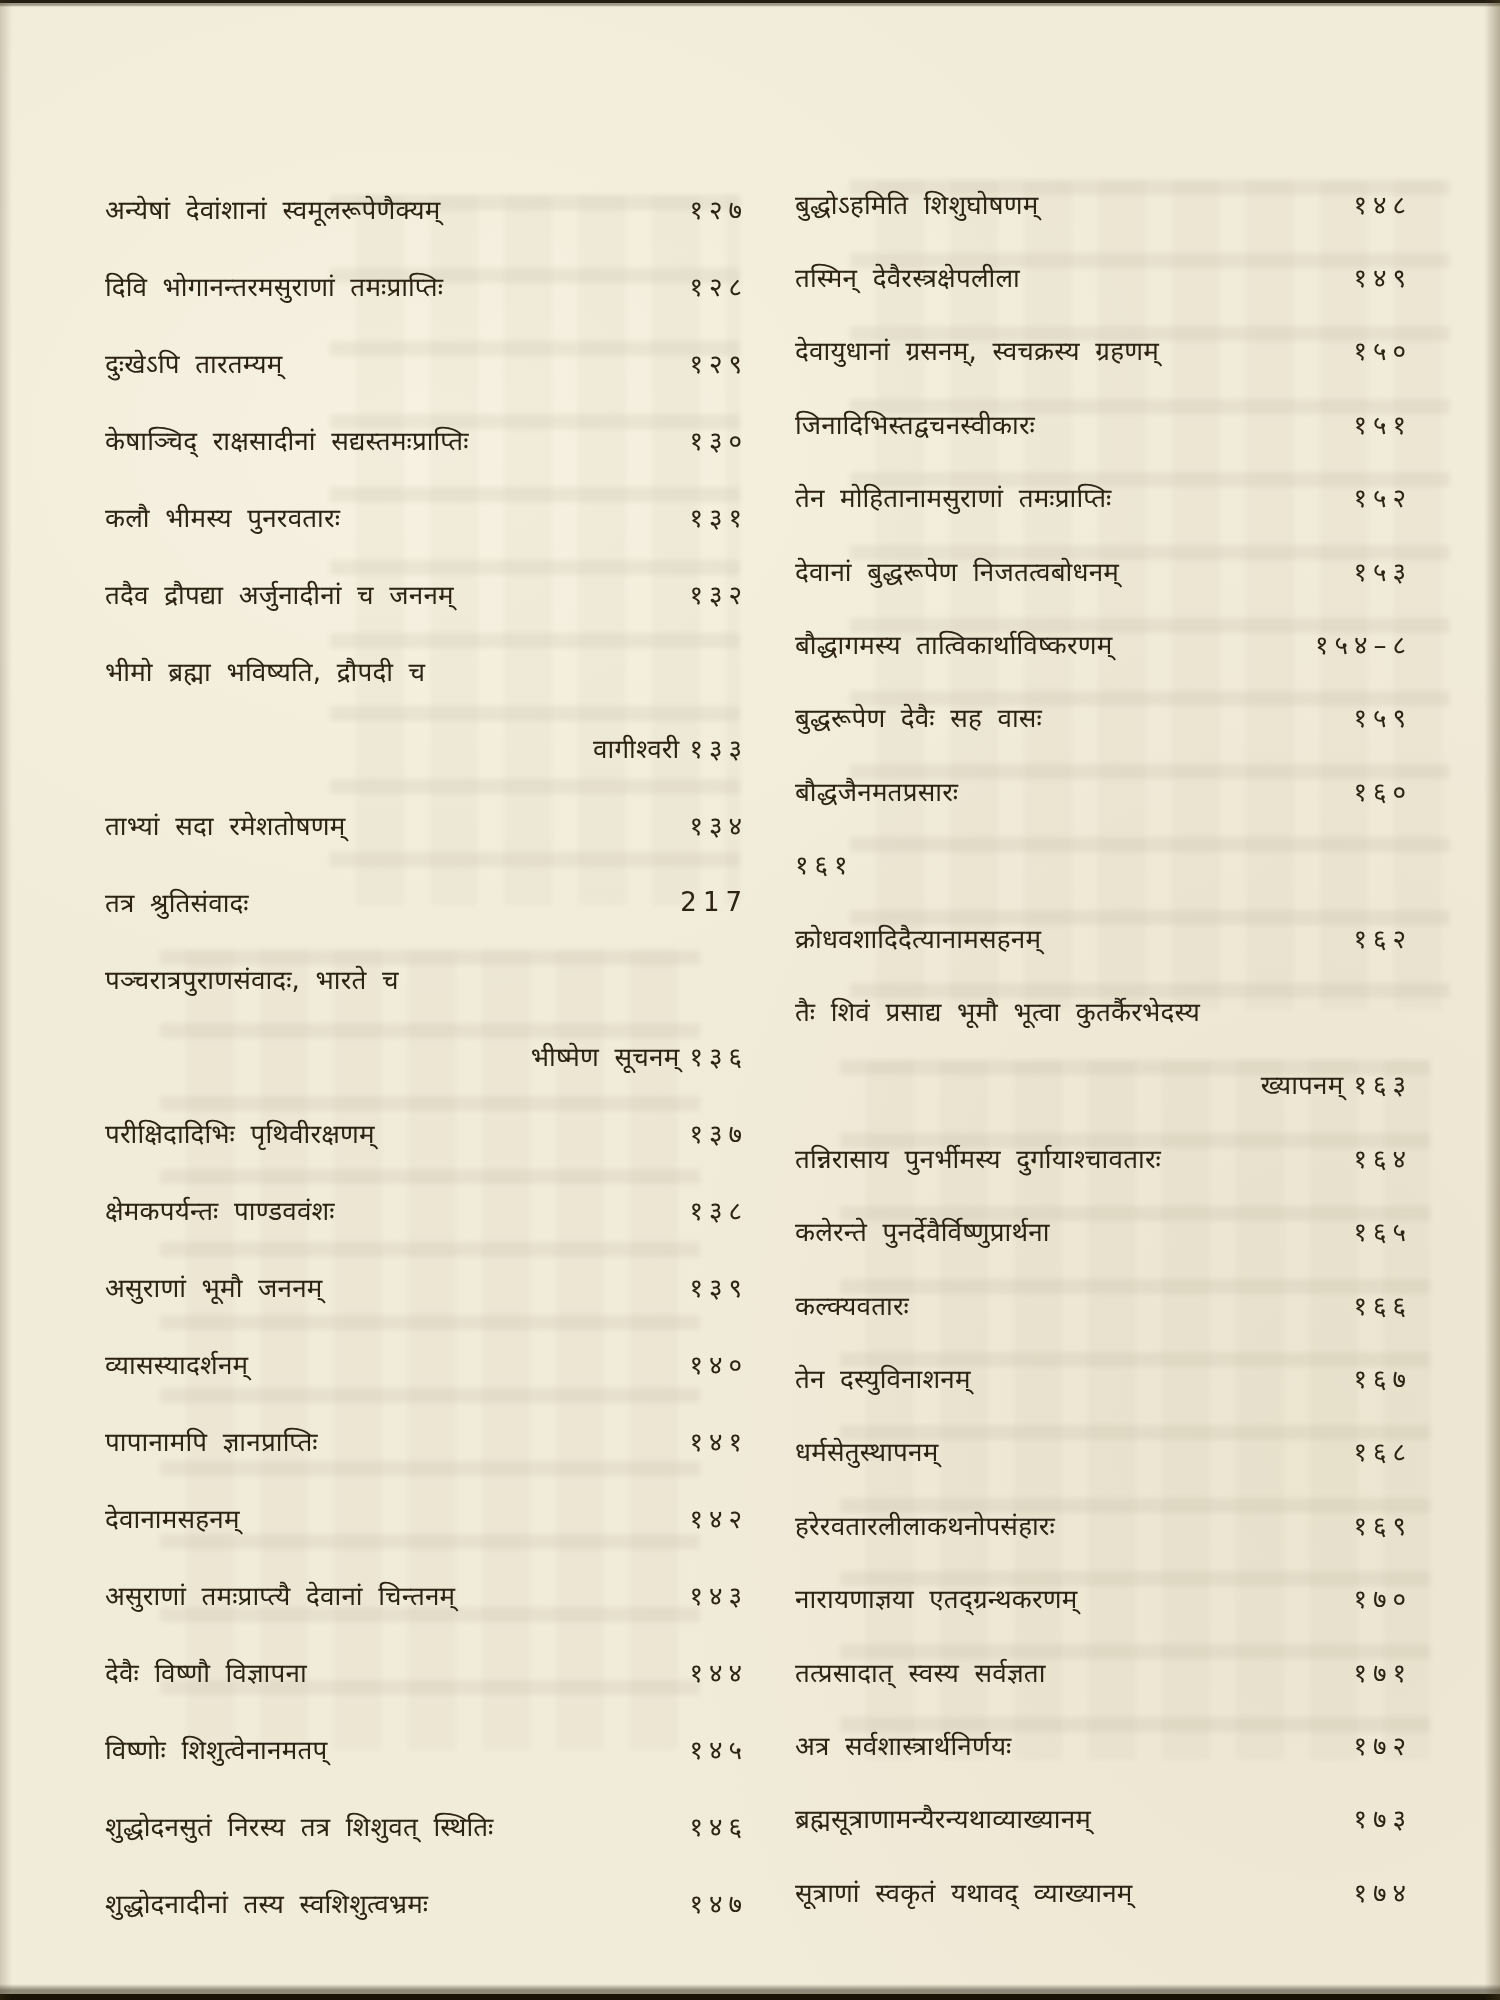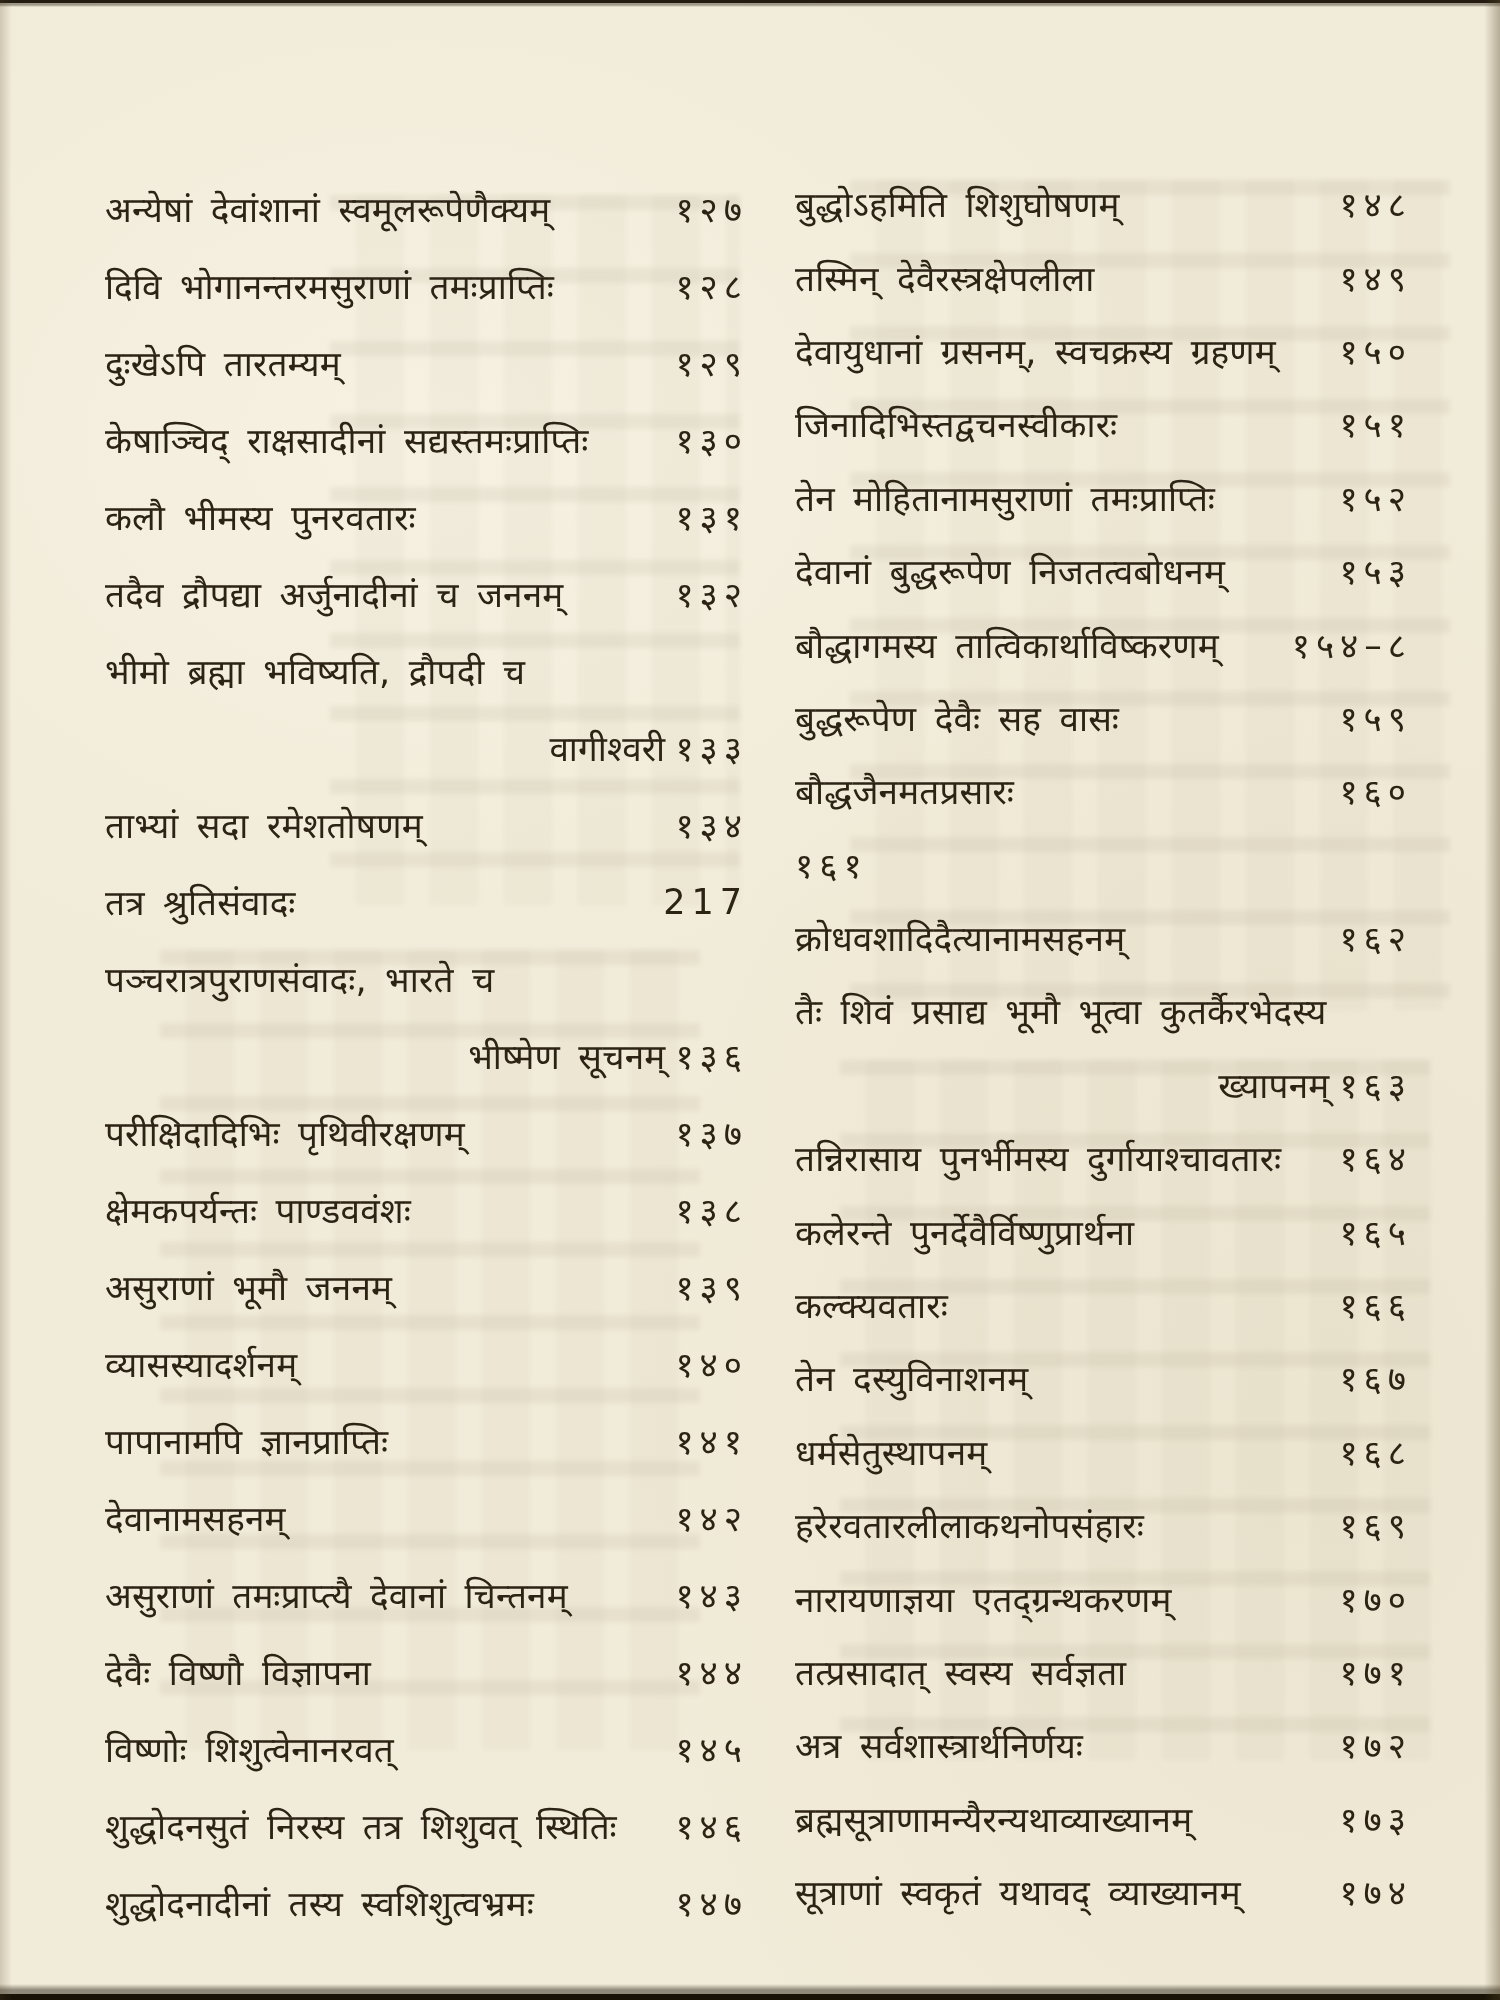--- a/index.html
+++ b/index.html
@@ -37,21 +37,21 @@
   }
   .g1 { left:330px; top:195px;  width:410px; height:710px; }
   .g2 { left:160px; top:950px;  width:540px; height:800px; }
   .g3 { left:850px; top:180px;  width:600px; height:830px; }
   .g4 { left:840px; top:1060px; width:590px; height:700px; }
 
   
   .col {
     position: absolute;
     color: #2c2315;
-    font-size: 35px;
+    font-size: 26px;
   }
   .col-left  { left:105px; top:170px; width:643px; --lh:77px;   }
   .col-right { left:795px; top:167px; width:617px; --lh:73.4px; }
 
   .entry {
     display: flex; justify-content: space-between; align-items: center;
     height: var(--lh);
   }
   .entry-wrap { display: block; }
   .wrapline  { display: flex; align-items: center; height: var(--lh); }
@@ -165,21 +165,21 @@
     <span class="title">असुराणां तमःप्राप्त्यै देवानां चिन्तनम्</span>
     <span class="pageno">१४३</span>
   </div>
 
   <div class="entry">
     <span class="title">देवैः विष्णौ विज्ञापना</span>
     <span class="pageno">१४४</span>
   </div>
 
   <div class="entry">
-    <span class="title">विष्णोः शिशुत्वेनानरवत्</span>
+    <span class="title">विष्णोः शिशुत्वेनानमतप्</span>
     <span class="pageno">१४५</span>
   </div>
 
   <div class="entry">
     <span class="title">शुद्धोदनसुतं निरस्य तत्र शिशुवत् स्थितिः</span>
     <span class="pageno">१४६</span>
   </div>
 
   <div class="entry">
     <span class="title">शुद्धोदनादीनां तस्य स्वशिशुत्वभ्रमः</span>

